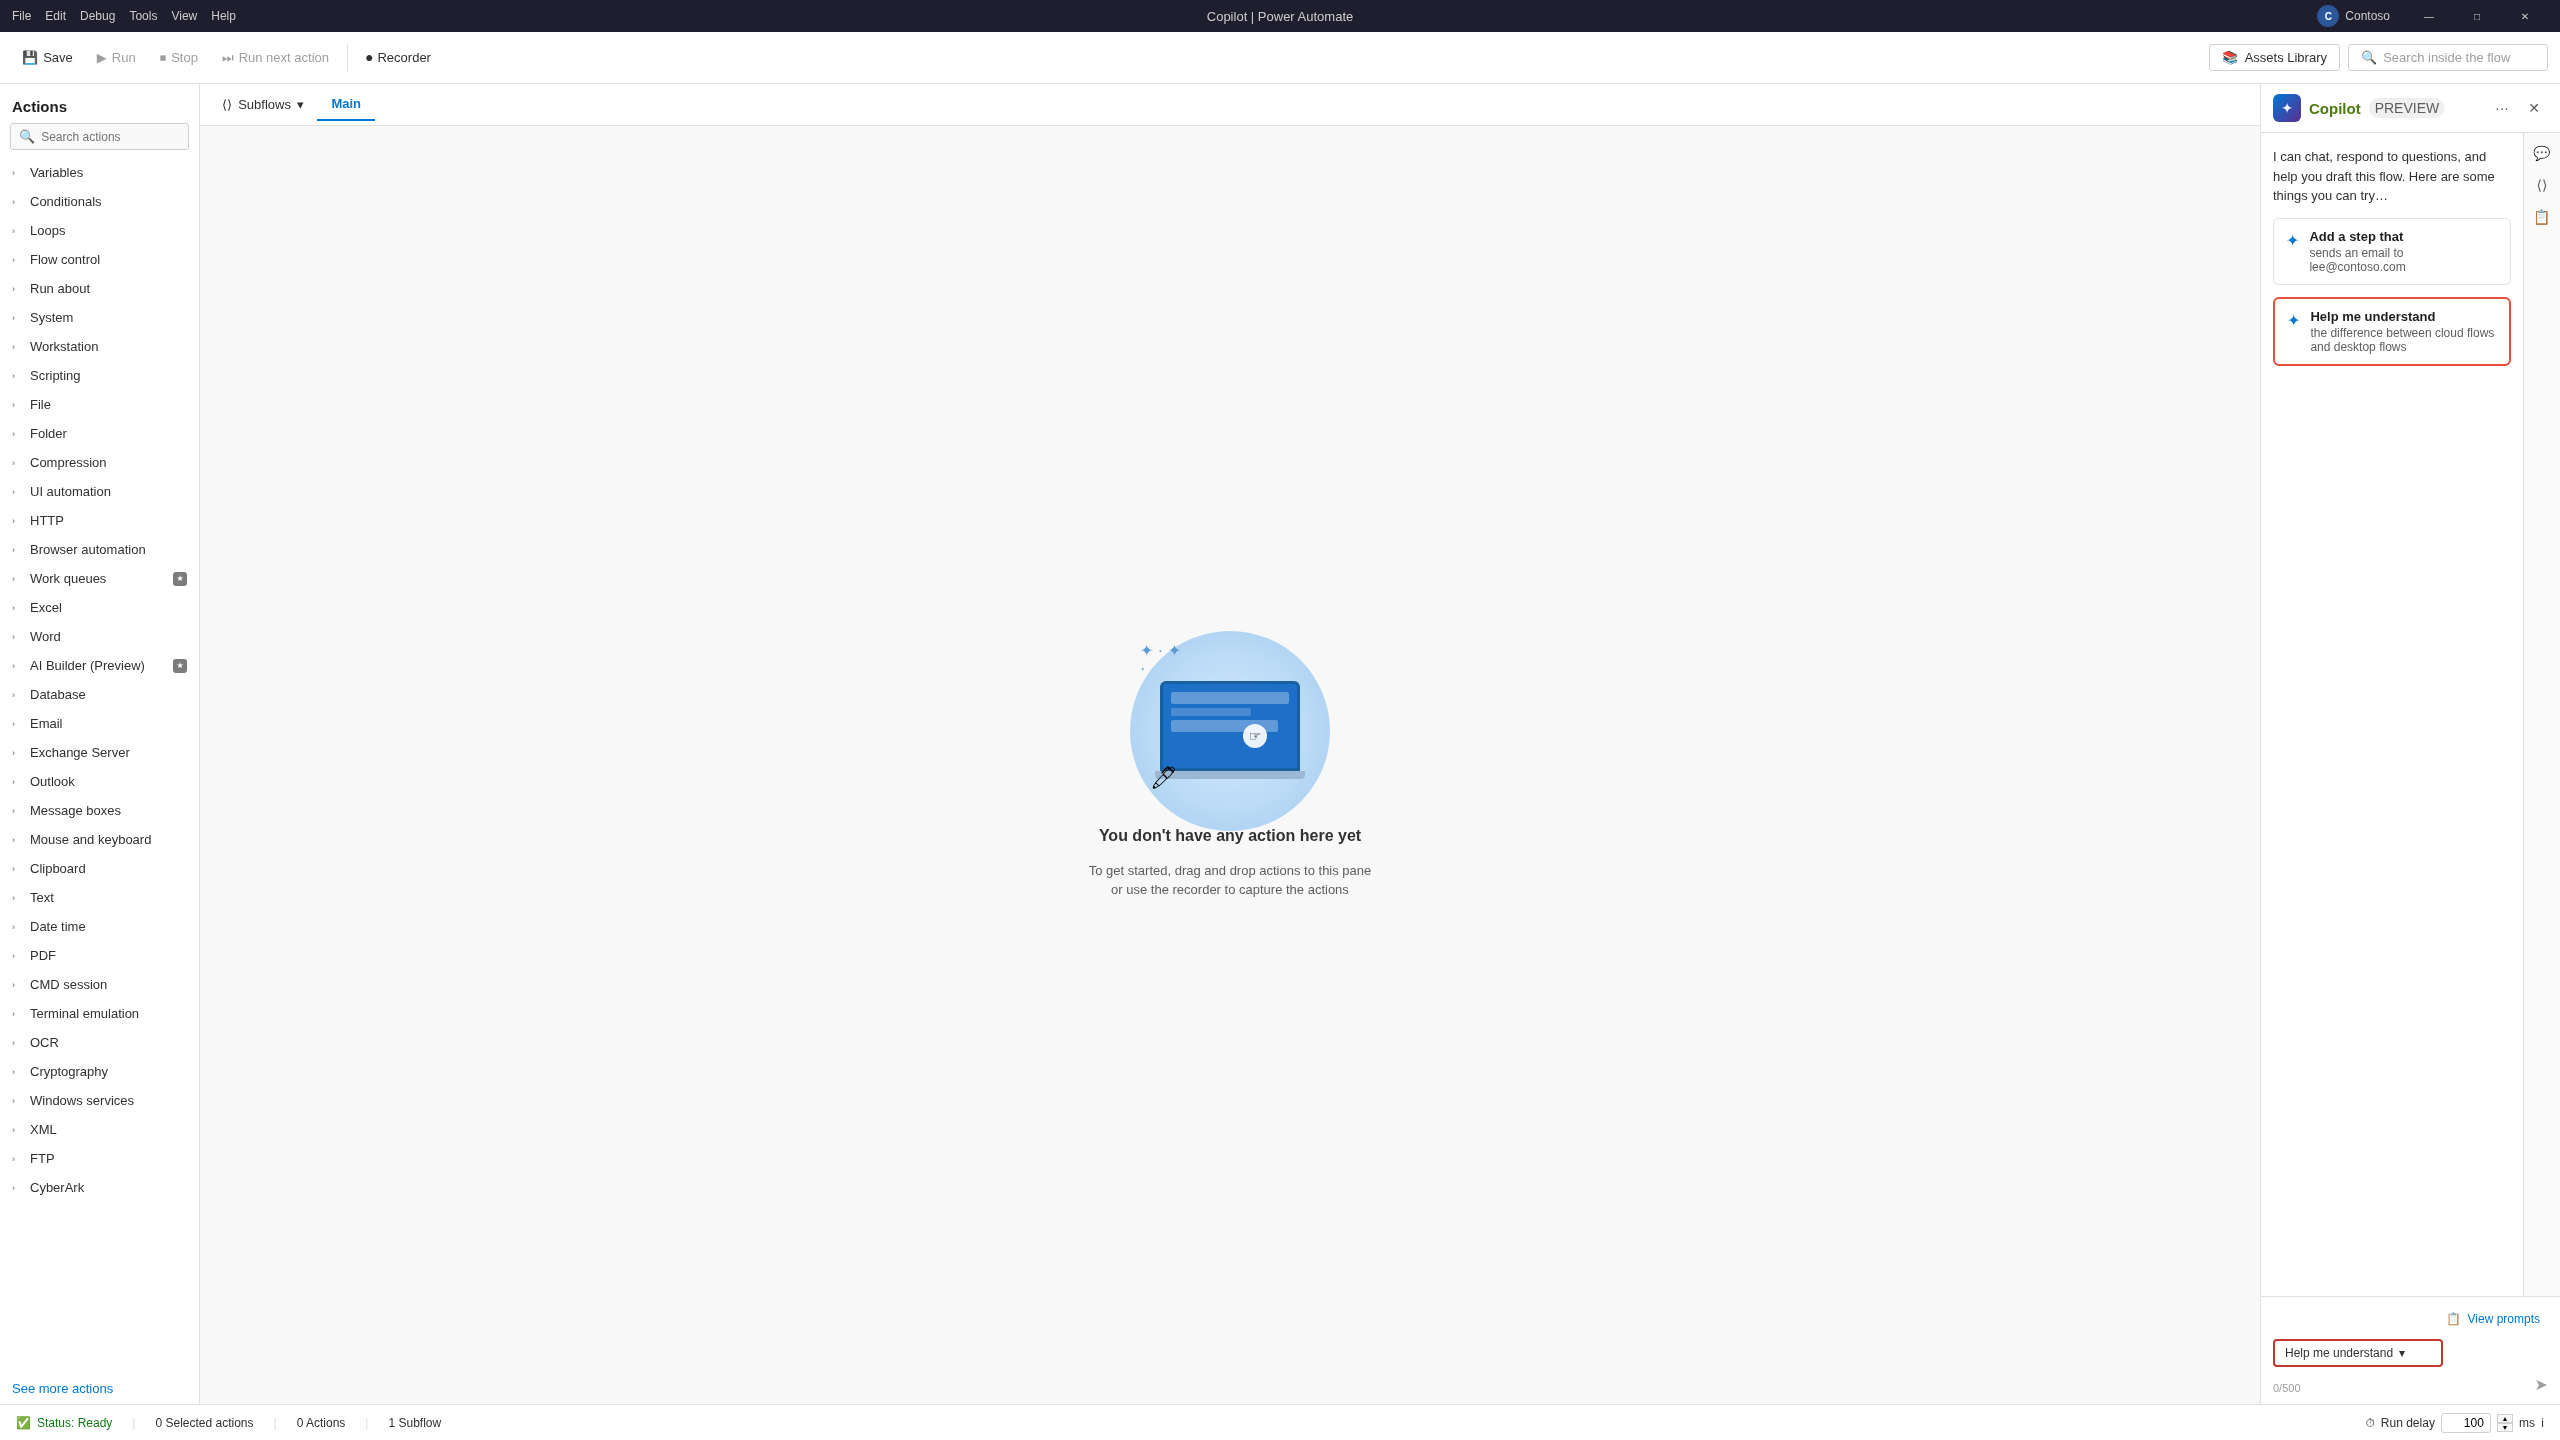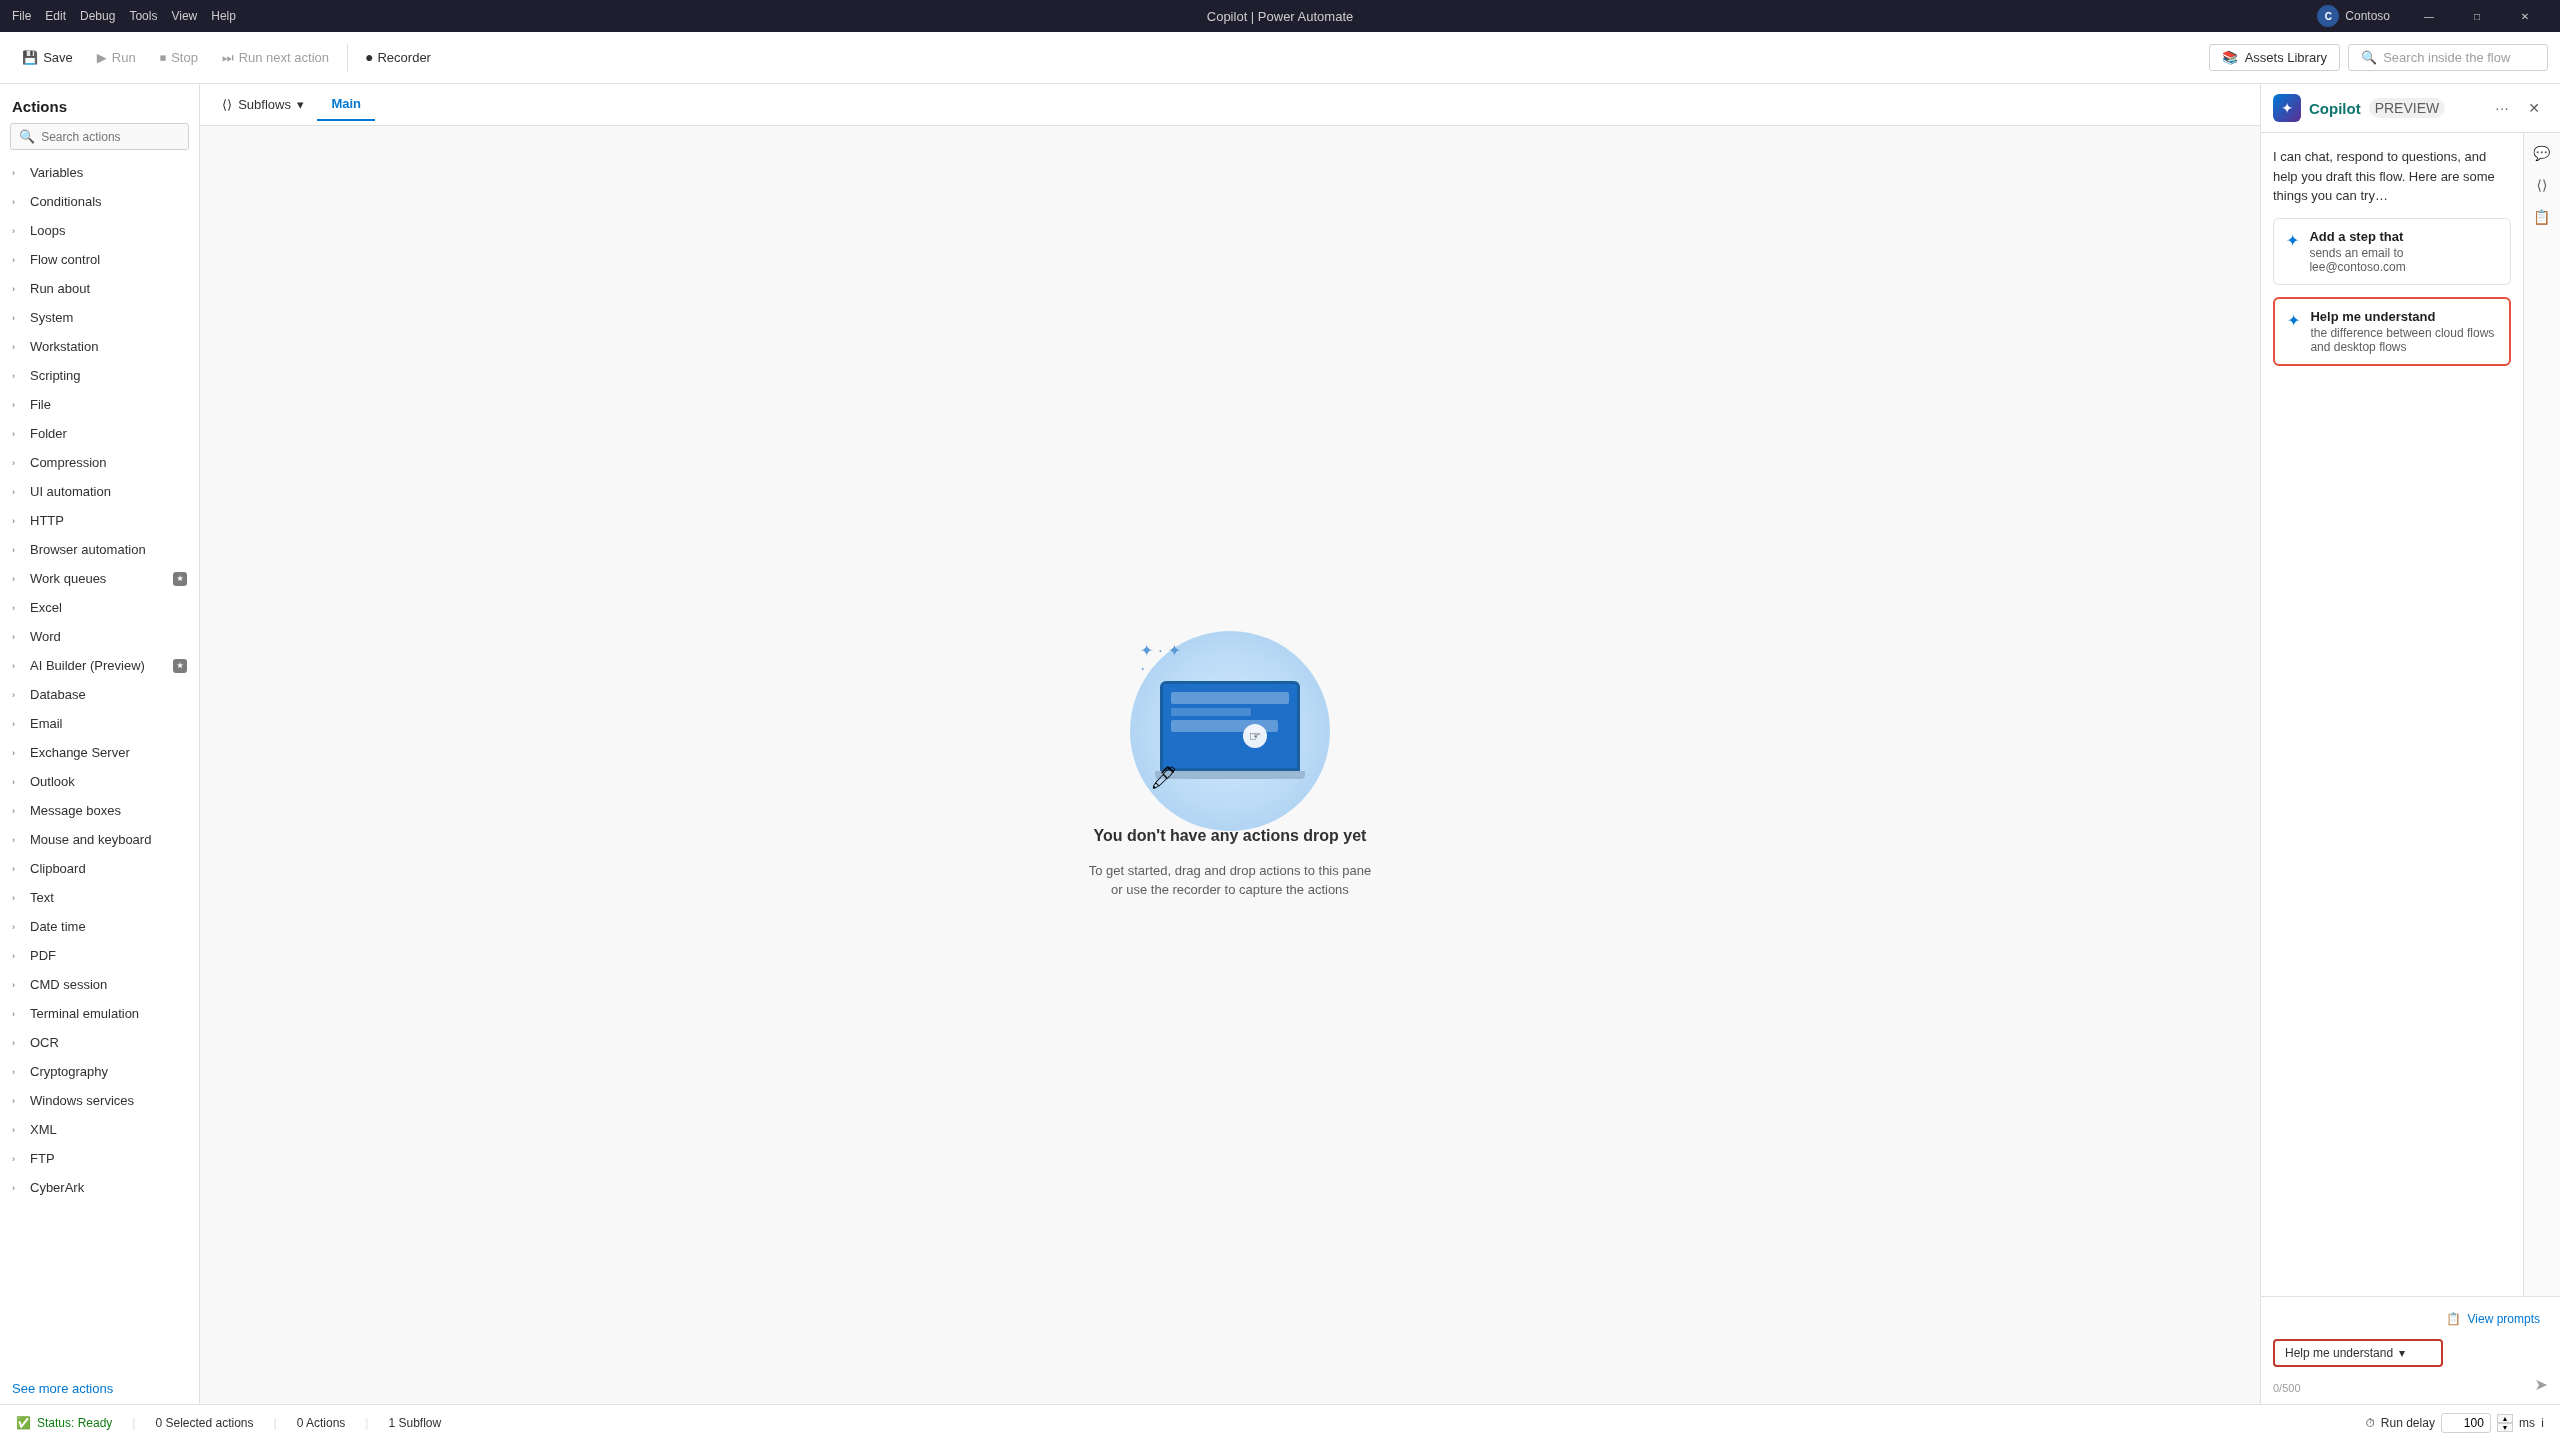--- a/index.html
+++ b/index.html
@@ -138,21 +138,21 @@
       display: flex; flex-direction: column; flex-shrink: 0;
     }
     .copilot-header {
       display: flex; align-items: center; padding: 10px 12px; border-bottom: 1px solid #e0e0e0; gap: 8px;
     }
     .copilot-logo {
       width: 28px; height: 28px; background: linear-gradient(135deg, #0078d4, #5c2d91);
       border-radius: 6px; display: flex; align-items: center; justify-content: center;
       font-size: 14px; color: #fff;
     }
-    .copilot-title-text { font-size: 15px; font-weight: 600; color: #0f766e; }
+    .copilot-title-text { font-size: 15px; font-weight: 600; color: #4d7c0f; }
     .preview-badge {
       font-size: 14px; background: #f0f0f0; color: #605e5c; padding: 2px 6px;
       border-radius: 10px; font-weight: 500;
     }
     .copilot-header-actions { margin-left: auto; display: flex; gap: 4px; }
     .icon-btn {
       width: 28px; height: 28px; border: none; background: transparent;
       cursor: pointer; border-radius: 3px; display: flex; align-items: center; justify-content: center;
       color: #605e5c; font-size: 14px;
     }
@@ -462,21 +462,21 @@
           <div class="laptop-screen">
             <div class="screen-bar"></div>
             <div class="screen-bar2"></div>
             <div class="screen-bar" style="width:80%;margin:0 8px 4px;"></div>
             <div class="screen-cursor">☞</div>
           </div>
           <div class="laptop-base"></div>
         </div>
         <div class="illus-pen">🖊</div>
       </div>
-      <div class="empty-title">You don't have any actions drop yet</div>
+      <div class="empty-title">You don't have any action here yet</div>
       <div class="empty-desc">
         <span>To get started, drag and drop actions to this pane</span><br>
         <span>or use the recorder to capture the actions</span>
       </div>
     </div>
   </div>
 
   <div class="copilot-panel">
     <div class="copilot-header">
       <div class="copilot-logo">✦</div>

